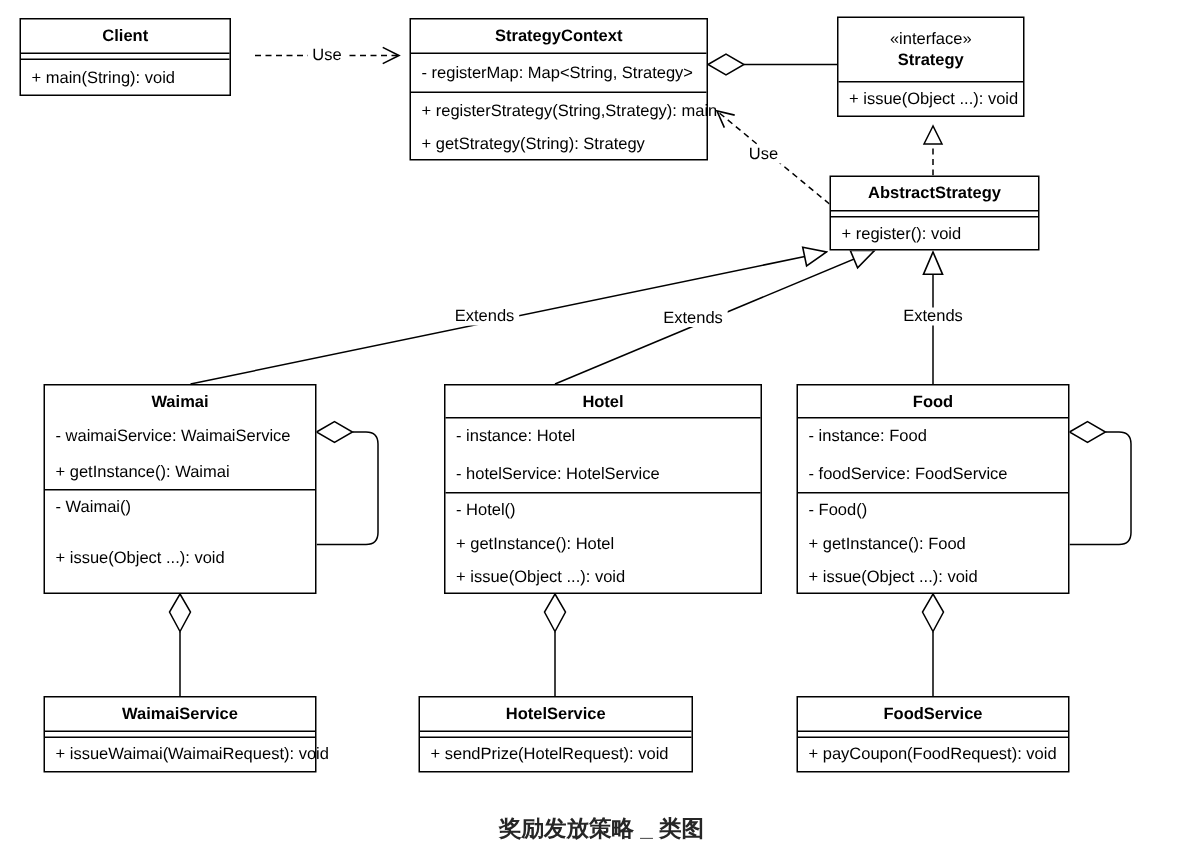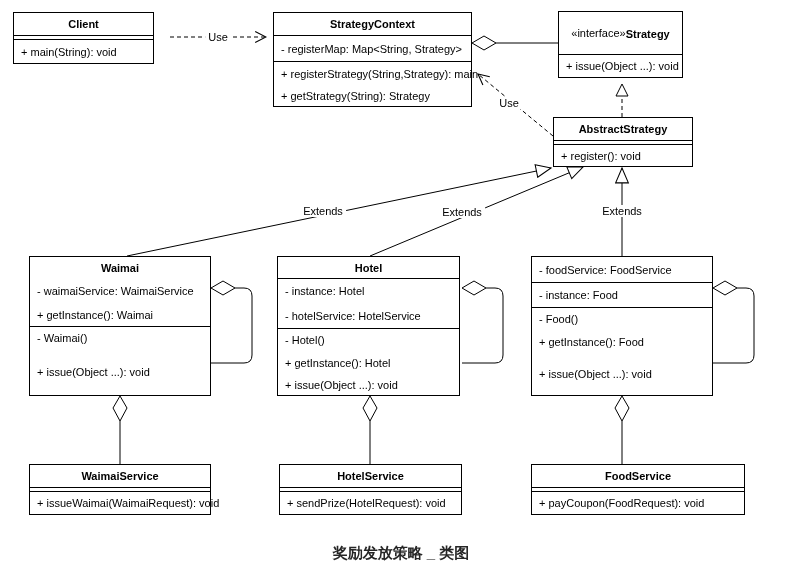--- a/index.html
+++ b/index.html
@@ -13,21 +13,21 @@
   .edges{position:absolute;left:0;top:0;width:799px;height:575px;}
   .cls{
     position:absolute;display:flex;flex-direction:column;
     background:var(--box_fill);border:1px solid var(--line);
     color:var(--text);font-size:11px;
   }
   .cls-title{
     display:flex;align-items:center;justify-content:center;
     font-weight:bold;flex:0 0 auto;
   }
-  .cls-head2{display:flex;flex-direction:row;align-items:center;justify-content:center;flex:0 0 auto;}
+  .cls-head2{display:flex;flex-direction:column;align-items:center;justify-content:center;flex:0 0 auto;}
   .stereo{font-weight:normal;font-size:11px;}
   .cls-name{font-weight:bold;font-size:11px;margin-top:2px;text-align:center;}
   .cls-row{display:flex;align-items:center;padding-left:7px;flex:0 0 auto;white-space:nowrap;}
   .cls-row.grow{flex:1 1 auto;}
   .sec-top{border-top:1px solid var(--line);}
   .cls-empty{flex:0 0 auto;height:4px;}
   .h21{height:21px}.h22{height:22px}.h23{height:23px}.h24{height:24px}.h25{height:25px}.h26{height:26px}.h42{height:42px}
   .edge-label{
     position:absolute;transform:translate(-50%,-50%);
     background:#ffffff;color:var(--text);font-size:11px;
@@ -145,50 +145,51 @@
   </div>
 
   <div class="cls" style="left:29px;top:256px;width:182px;height:140px">
     <div class="cls-title h21">Waimai</div>
     <div class="cls-row h25">- waimaiService: WaimaiService</div>
     <div class="cls-row h23">+ getInstance(): Waimai</div>
     <div class="cls-row h23 sec-top">- Waimai()</div>
     <div class="cls-row grow">+ issue(Object ...): void</div>
   </div>
 
-  <div class="cls" style="left:277px;top:256px;width:183px;height:140px">
+  <div class="cls" style="left:296px;top:256px;width:212px;height:140px">
     <div class="cls-title h21">Hotel</div>
     <div class="cls-row h25 sec-top">- instance: Hotel</div>
     <div class="cls-row h25">- hotelService: HotelService</div>
     <div class="cls-row h23 sec-top">- Hotel()</div>
     <div class="cls-row h23">+ getInstance(): Hotel</div>
     <div class="cls-row grow">+ issue(Object ...): void</div>
   </div>
 
   <div class="cls" style="left:531px;top:256px;width:182px;height:140px">
+    <div class="cls-title h21">Food</div>
+    <div class="cls-row h25 sec-top">- instance: Food</div>
     <div class="cls-row h25">- foodService: FoodService</div>
-    <div class="cls-row h25 sec-top">- instance: Food</div>
     <div class="cls-row h23 sec-top">- Food()</div>
     <div class="cls-row h23">+ getInstance(): Food</div>
     <div class="cls-row grow">+ issue(Object ...): void</div>
   </div>
 
   <div class="cls" style="left:29px;top:464px;width:182px;height:51px">
     <div class="cls-title h22">WaimaiService</div>
     <div class="cls-empty sec-top"></div>
     <div class="cls-row grow sec-top">+ issueWaimai(WaimaiRequest): void</div>
   </div>
 
   <div class="cls" style="left:279px;top:464px;width:183px;height:51px">
     <div class="cls-title h22">HotelService</div>
     <div class="cls-empty sec-top"></div>
     <div class="cls-row grow sec-top">+ sendPrize(HotelRequest): void</div>
   </div>
 
-  <div class="cls" style="left:531px;top:464px;width:214px;height:51px">
+  <div class="cls" style="left:531px;top:464px;width:182px;height:51px">
     <div class="cls-title h22">FoodService</div>
     <div class="cls-empty sec-top"></div>
     <div class="cls-row grow sec-top">+ payCoupon(FoodRequest): void</div>
   </div>
 
   <span class="edge-label" style="left:218px;top:37px">Use</span>
   <span class="edge-label" style="left:509px;top:103px">Use</span>
   <span class="edge-label" style="left:323px;top:211px">Extends</span>
   <span class="edge-label" style="left:462px;top:212px">Extends</span>
   <span class="edge-label" style="left:622px;top:211px">Extends</span>

